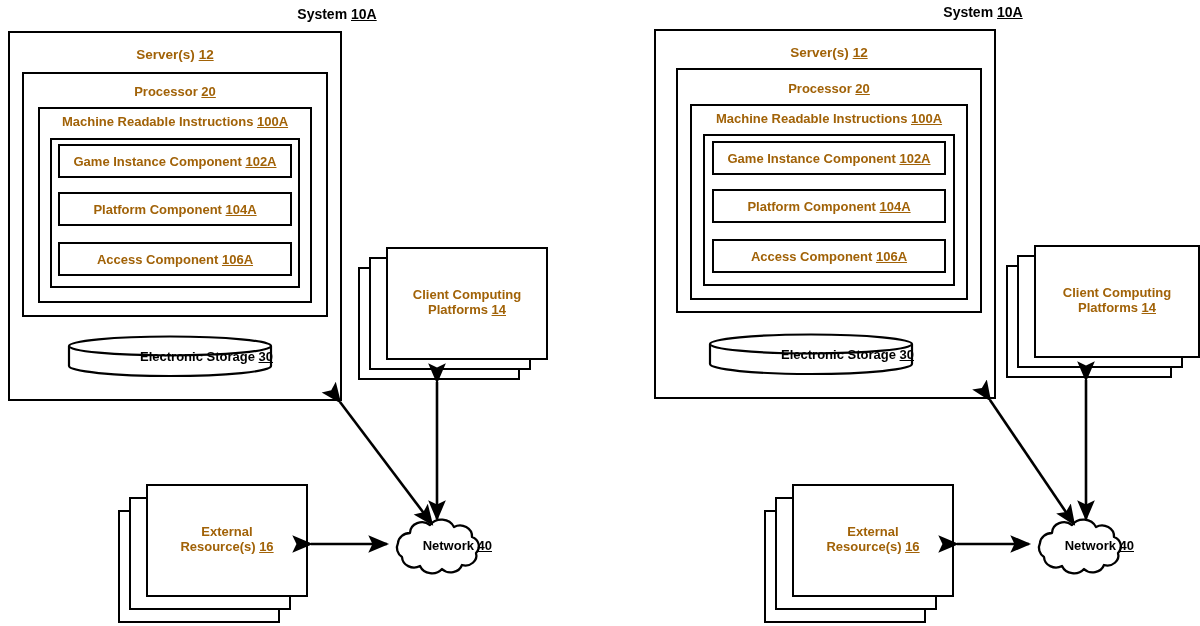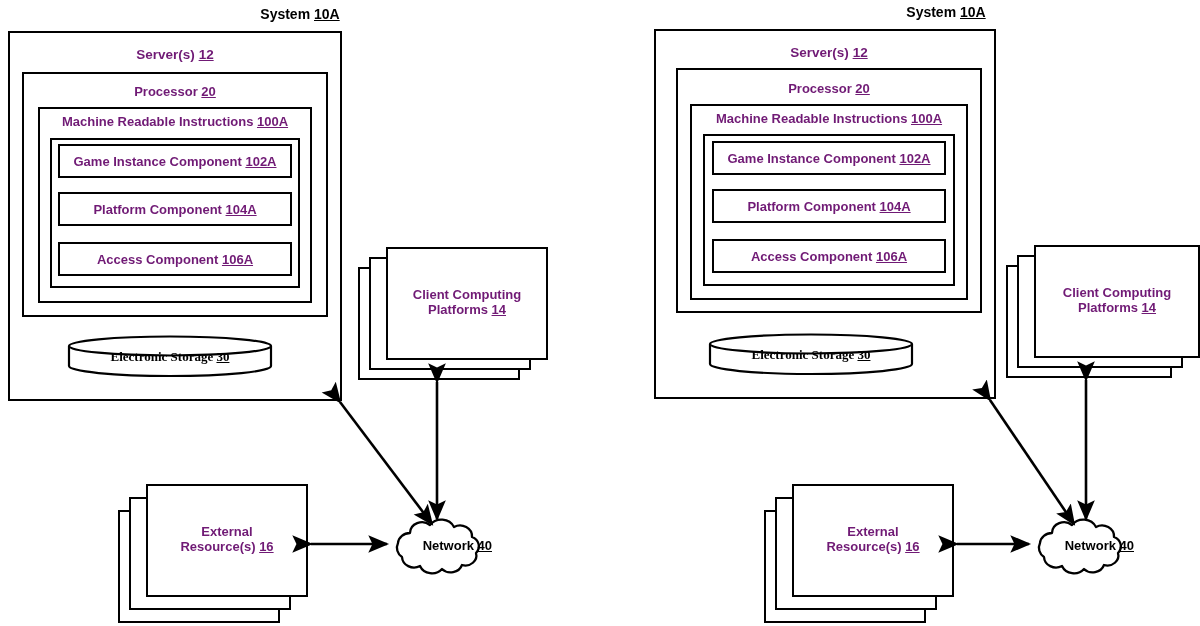--- a/index.html
+++ b/index.html
@@ -22,38 +22,38 @@
     background:#ffffff;
     border:2.5px solid #000000;
     box-sizing:border-box;
   }
   .box.thin{border-width:2px;}
   .lbl{
     position:absolute;
     left:0;right:0;
     text-align:center;
     font-weight:bold;
-    color:#701a75;
+    color:#a16207;
     line-height:1.18;
     white-space:nowrap;
   }
   .u{text-decoration:underline;text-underline-offset:1px;}
 
   
   .title{
     position:absolute;
     font-weight:bold;
     font-size:14px;
     color:#000;
     white-space:nowrap;
     text-align:center;
   }
 
   
-  .t-sys{font-size:14px;}
+  .t-sys{font-size:14px;padding-left:37px;}
   .t-srv{font-size:13.5px;}
   .t-proc{font-size:13px;}
   .t-mri{font-size:13px;}
   .t-comp{font-size:13px;}
   .t-stack{font-size:13px;}
   .t-cyl{font-size:13px;}
   .t-cloud{font-size:13px;}
 
   
   .stack{position:absolute;}
@@ -62,23 +62,22 @@
     background:#ffffff;
     border:2.5px solid #000000;
     box-sizing:border-box;
   }
 
   
   .cyl{position:absolute;}
   .cyl svg{display:block;overflow:visible;}
   .cyl .cyl-lbl{
     position:absolute;left:0;right:0;
-    text-align:center;font-weight:bold;color:#000;
+    text-align:right;font-weight:bold;color:#000;
     white-space:nowrap;
-    font-family:Liberation Serif, serif;
   }
 
   
   .cloud{position:absolute;}
   .cloud svg{display:block;overflow:visible;}
   .cloud .cloud-lbl{
     position:absolute;left:0;right:0;
     text-align:right;font-weight:bold;color:#000;
     white-space:nowrap;
   }

